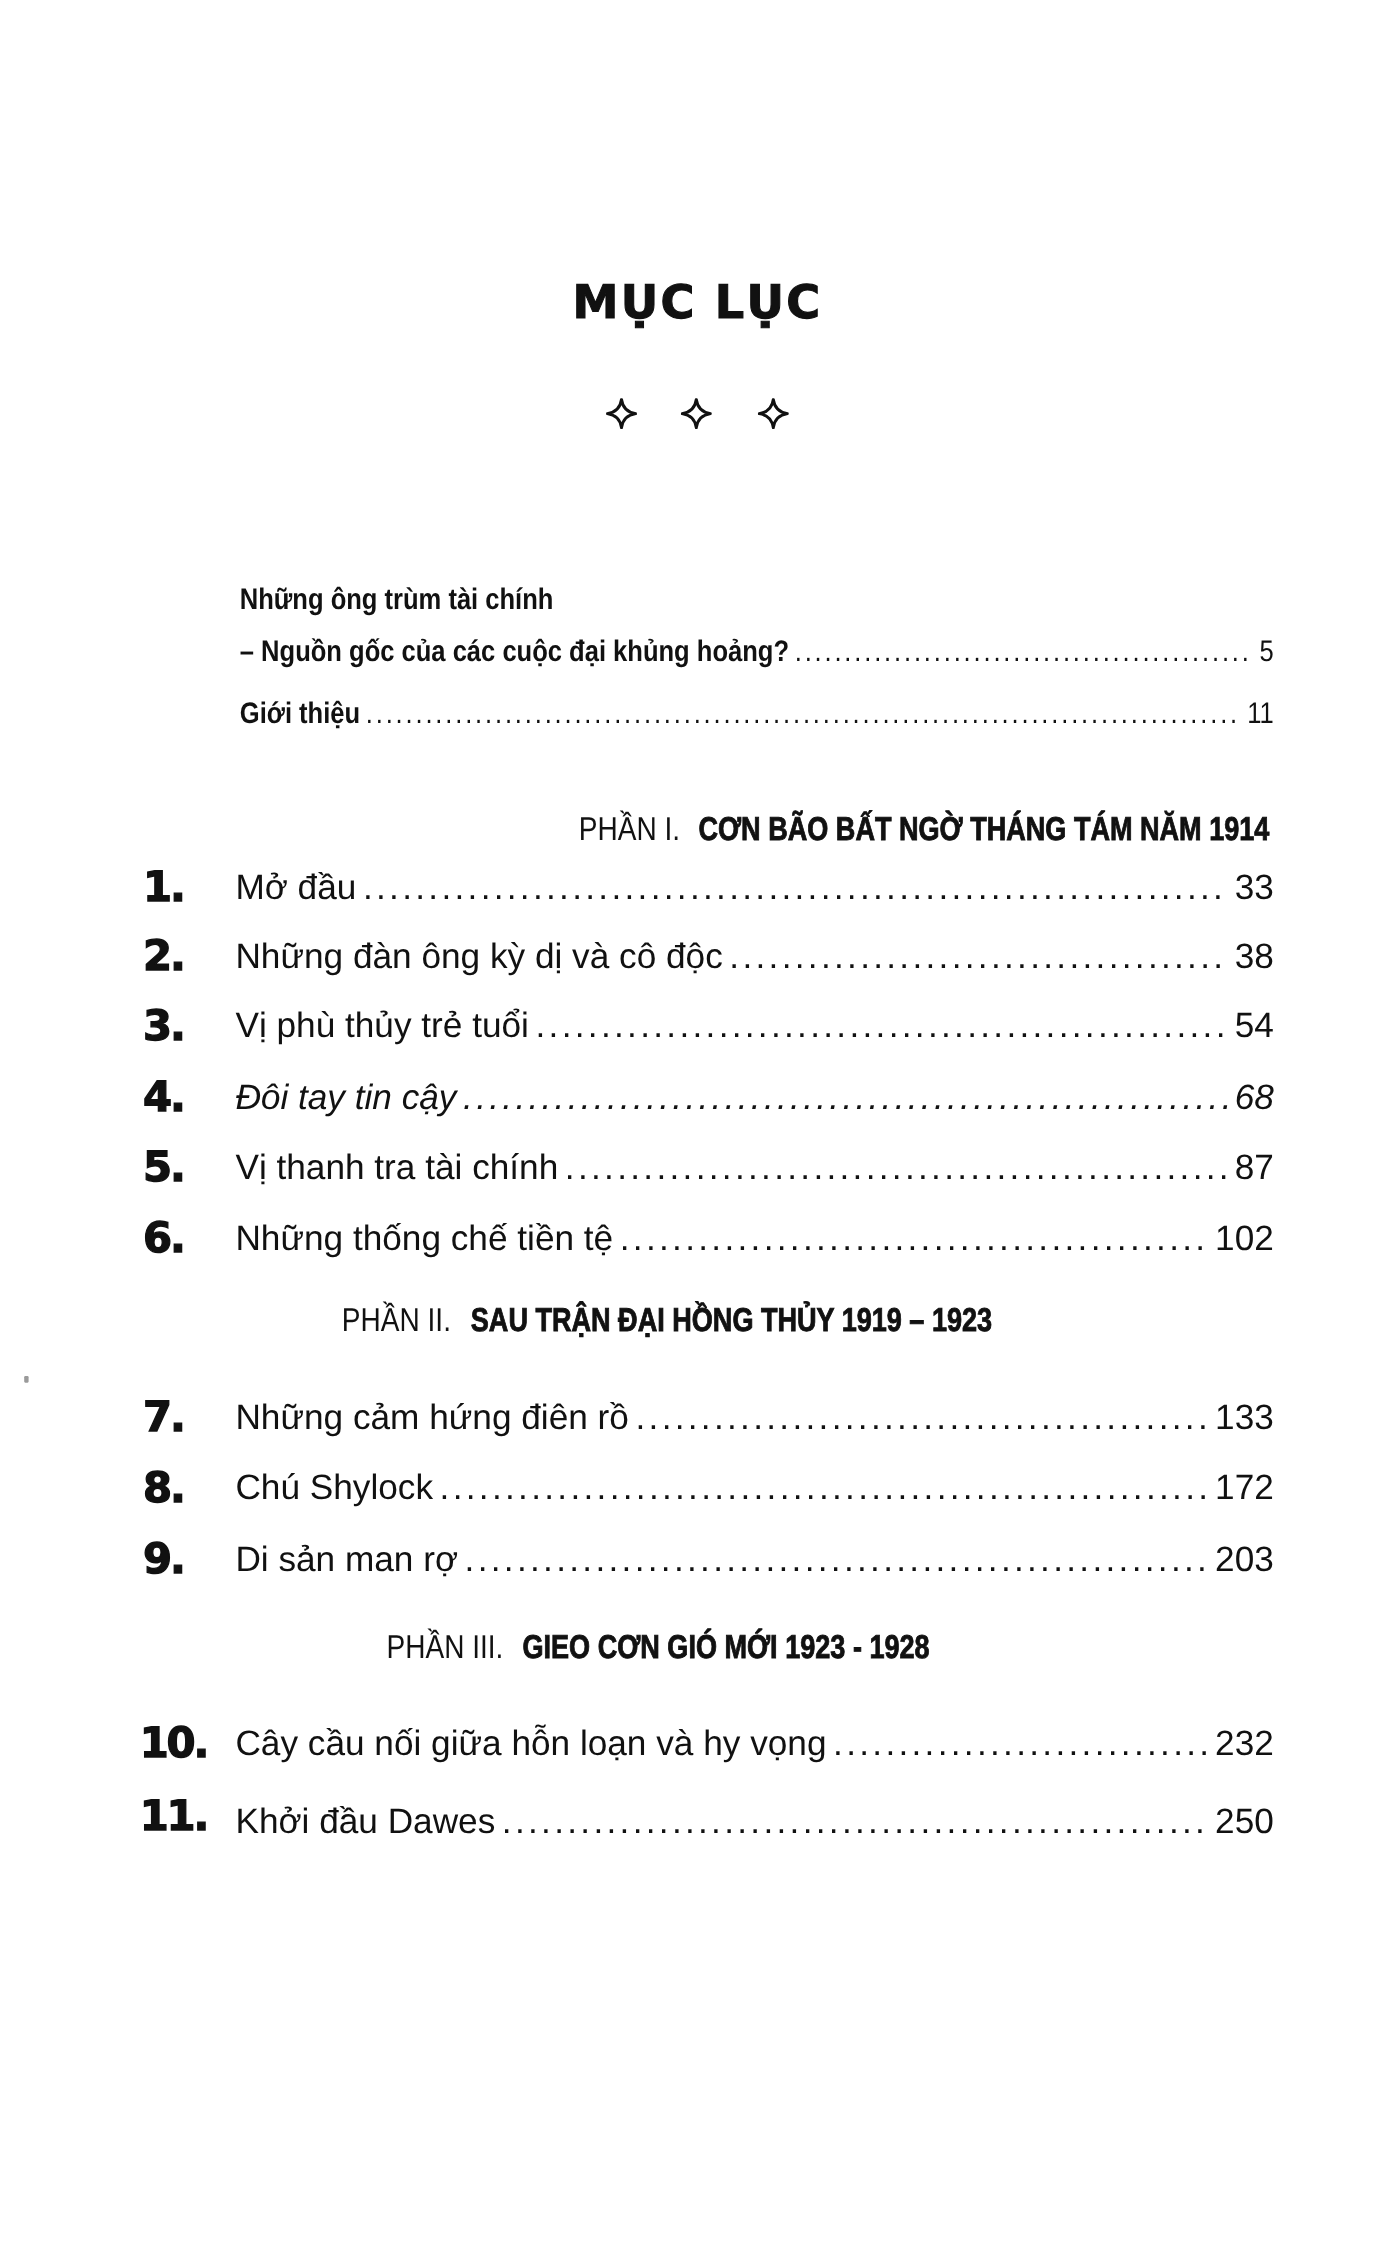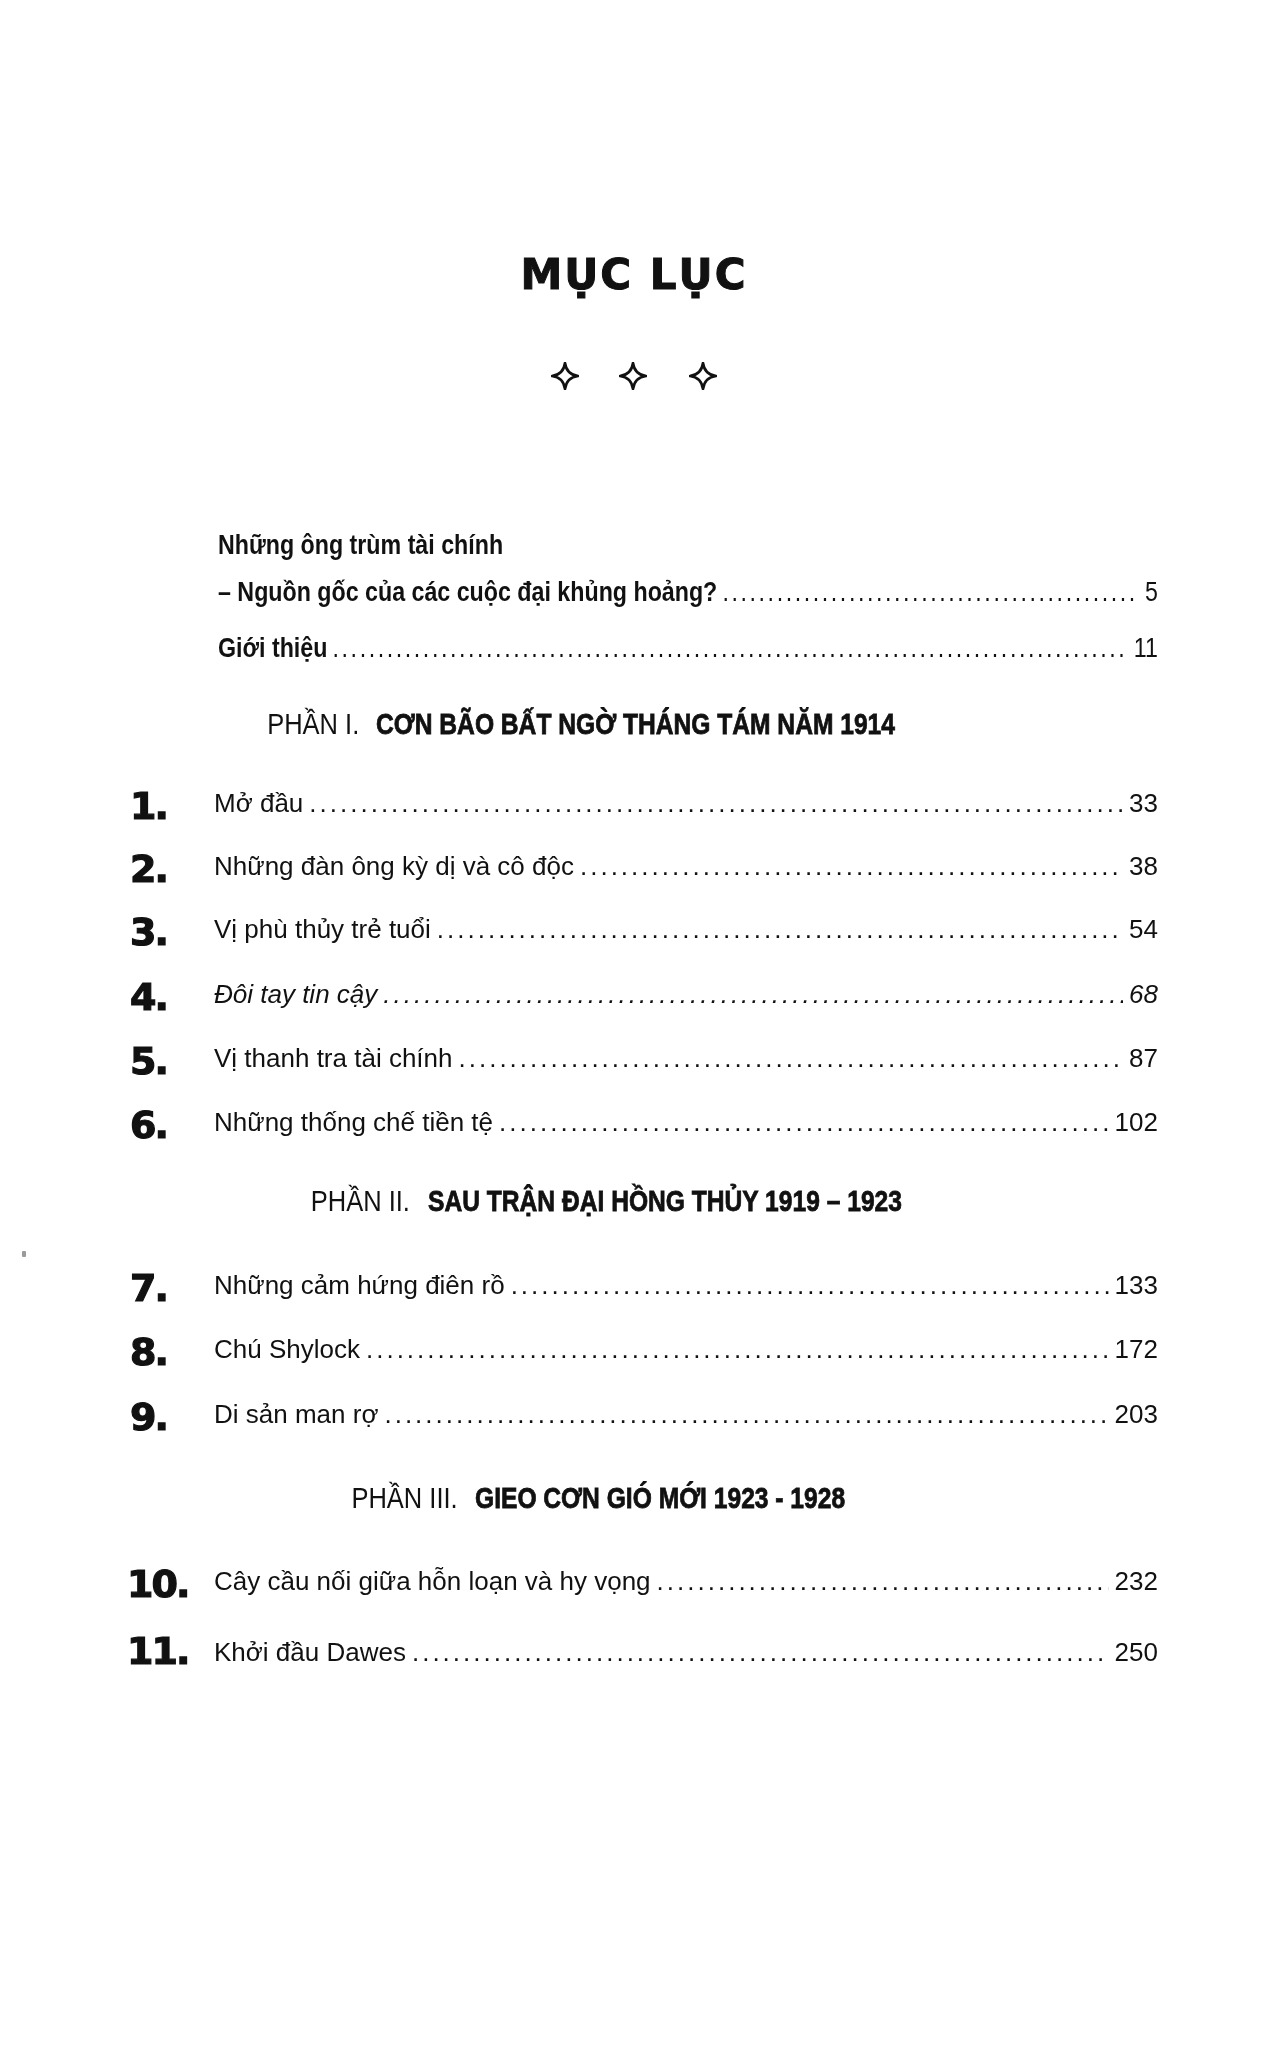--- a/index.html
+++ b/index.html
@@ -9,21 +9,21 @@
   .star { position: absolute; width: 28px; height: 28px; }
   .intro { position: absolute; left: 218px; width: 940px; font-family: "Liberation Sans", sans-serif; font-weight: 700; font-size: 27px; transform: scaleX(0.86); transform-origin: left center; }
   .row { position: absolute; left: 0; width: 1268px; height: 40px; }
   .leader-text { white-space: nowrap; }
   .dots { flex: 1; overflow: hidden; white-space: nowrap; letter-spacing: 3px; margin: 0 6px; font-weight: 400; }
   .pageno { white-space: nowrap; font-family: "Liberation Sans", sans-serif; font-weight: 400; }
   .part { position: absolute; left: 0; width: 1268px; text-align: center; font-size: 30px; white-space: nowrap; }
   .part .plabel { font-family: "Liberation Sans", sans-serif; font-weight: 400; display: inline-block; transform: scaleX(0.85); }
   .part .ptitle { font-family: "Liberation Sans", sans-serif; font-weight: 900; -webkit-text-stroke: 0.8px #111; display: inline-block; transform: scaleX(0.82); transform-origin: left center; }
   .chnum { position: absolute; left: 130px; font-family: "DejaVu Sans", sans-serif; font-weight: 900; font-size: 38px; -webkit-text-stroke: 1.2px #111; letter-spacing: -2px; }
-  .chtitle { position: absolute; left: 214px; width: 944px; font-size: 26px; display: flex; align-items: baseline; }
+  .chtitle { position: absolute; left: 214px; width: 944px; font-size: 32px; display: flex; align-items: baseline; }
   .chtitle .leader-text { transform-origin: left; }
   .speck { position: absolute; left: 22px; top: 1251px; width: 4px; height: 6px; background: #9a9a9a; border-radius: 1px; }
 </style>
 </head>
 <body>
 
 <div>
 
   <div class="page-title">MỤC LỤC</div>
 
@@ -44,21 +44,21 @@
     <span class="leader-text">– Nguồn gốc của các cuộc đại khủng hoảng?</span>
     <span class="dots">....................................................................................................................................................................................................................................................</span>
     <span class="pageno">5</span>
   </div>
   <div class="intro" style="top:633px; width:1093px; display:flex; align-items:baseline;">
     <span class="leader-text">Giới thiệu</span>
     <span class="dots">....................................................................................................................................................................................................................................................</span>
     <span class="pageno">11</span>
   </div>
 
-  <div class="part" style="top:707px;">
+  <div class="part" style="top:738px;text-align:right;">
     <span class="plabel">PHẦN I.</span>
     <span class="ptitle">CƠN BÃO BẤT NGỜ THÁNG TÁM NĂM 1914</span>
   </div>
 
   <div class="row" style="top:788px;">
     <span class="chnum" style="top:-4px;">1.</span>
     <div class="chtitle" style="top:0;">
       <span class="leader-text">Mở đầu</span>
       <span class="dots">....................................................................................................................................................................................................................................................</span>
       <span class="pageno">33</span>

